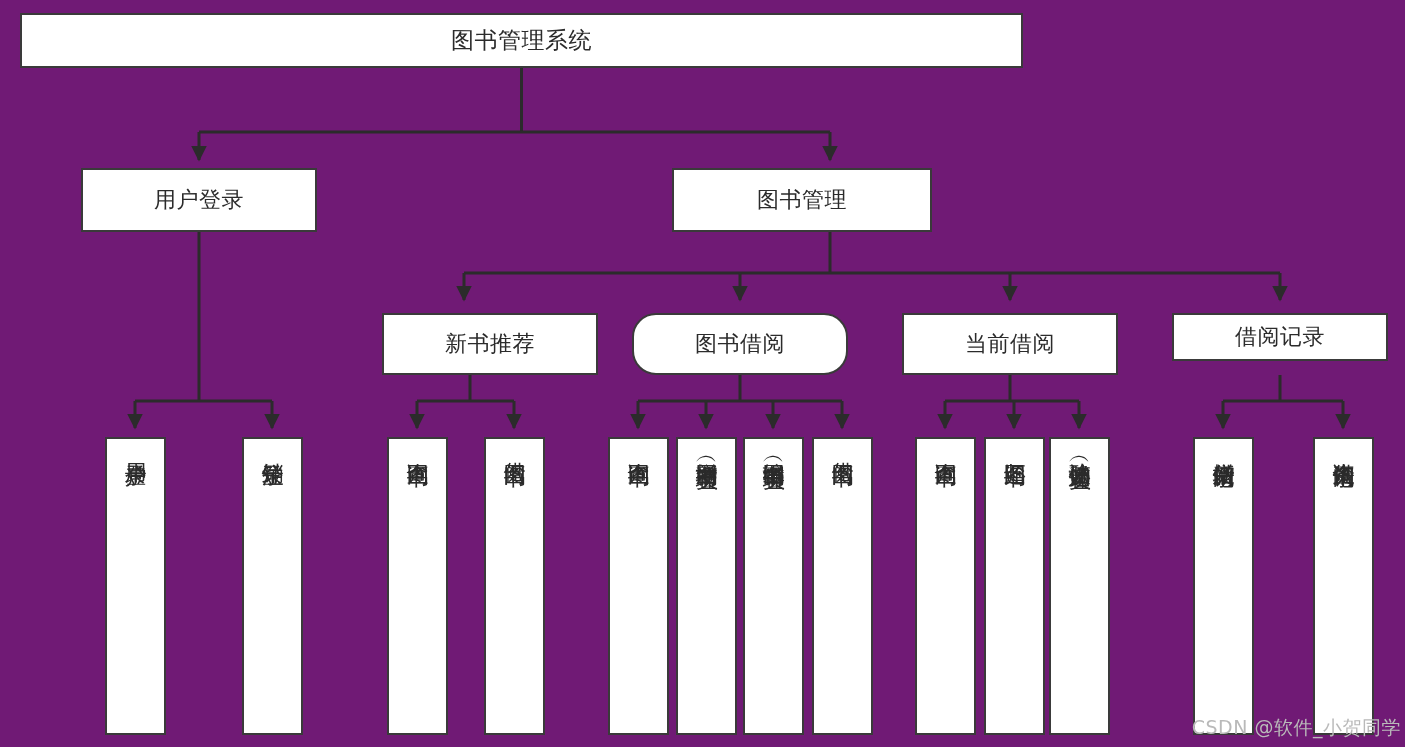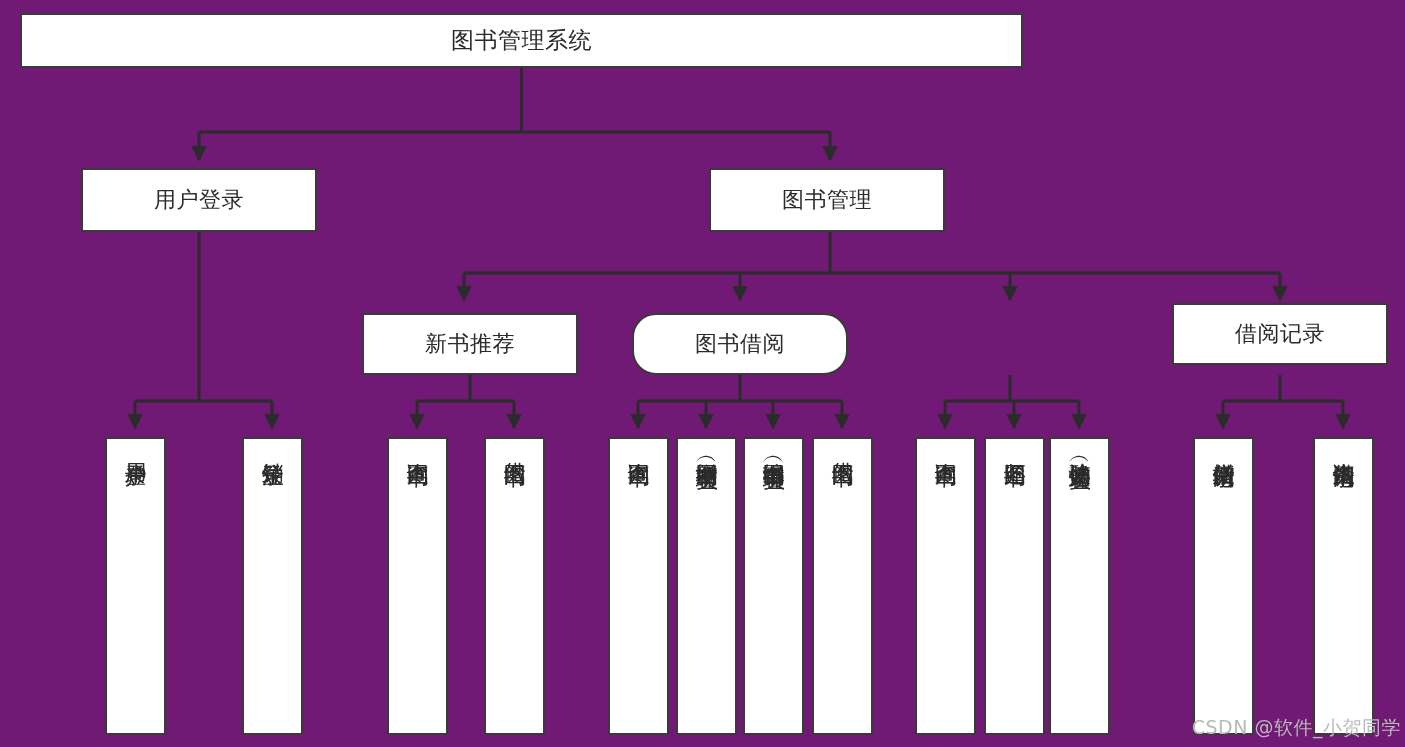--- a/index.html
+++ b/index.html
@@ -134,31 +134,34 @@
     </g>
   </svg>
 
   <div class="node h root" style="left:20px; top:13px; width:1003px; height:55px;">
     <span class="label">图书管理系统</span>
   </div>
 
   <div class="node h" style="left:81px; top:168px; width:236px; height:64px;">
     <span class="label">用户登录</span>
   </div>
-  <div class="node h" style="left:709px; top:168px; width:236px; height:64px;">
+  <div class="node h" style="left:672px; top:168px; width:260px; height:64px;">
     <span class="label">图书管理</span>
   </div>
 
-  <div class="node h" style="left:362px; top:313px; width:216px; height:62px;">
+  <div class="node h" style="left:382px; top:313px; width:216px; height:62px;">
     <span class="label">新书推荐</span>
   </div>
   <div class="node h" style="left:632px; top:313px; width:216px; height:62px;border-radius:24px;">
     <span class="label">图书借阅</span>
   </div>
-  <div class="node h" style="left:1172px; top:303px; width:216px; height:62px;">
+  <div class="node h" style="left:902px; top:313px; width:216px; height:62px;">
+    <span class="label">当前借阅</span>
+  </div>
+  <div class="node h" style="left:1172px; top:313px; width:216px; height:48px;">
     <span class="label">借阅记录</span>
   </div>
 
   <div class="node v" style="left:105px; top:437px; width:61px; height:298px;">
     <span class="label">用户登录</span>
   </div>
   <div class="node v" style="left:242px; top:437px; width:61px; height:298px;">
     <span class="label">注销登录</span>
   </div>
 

